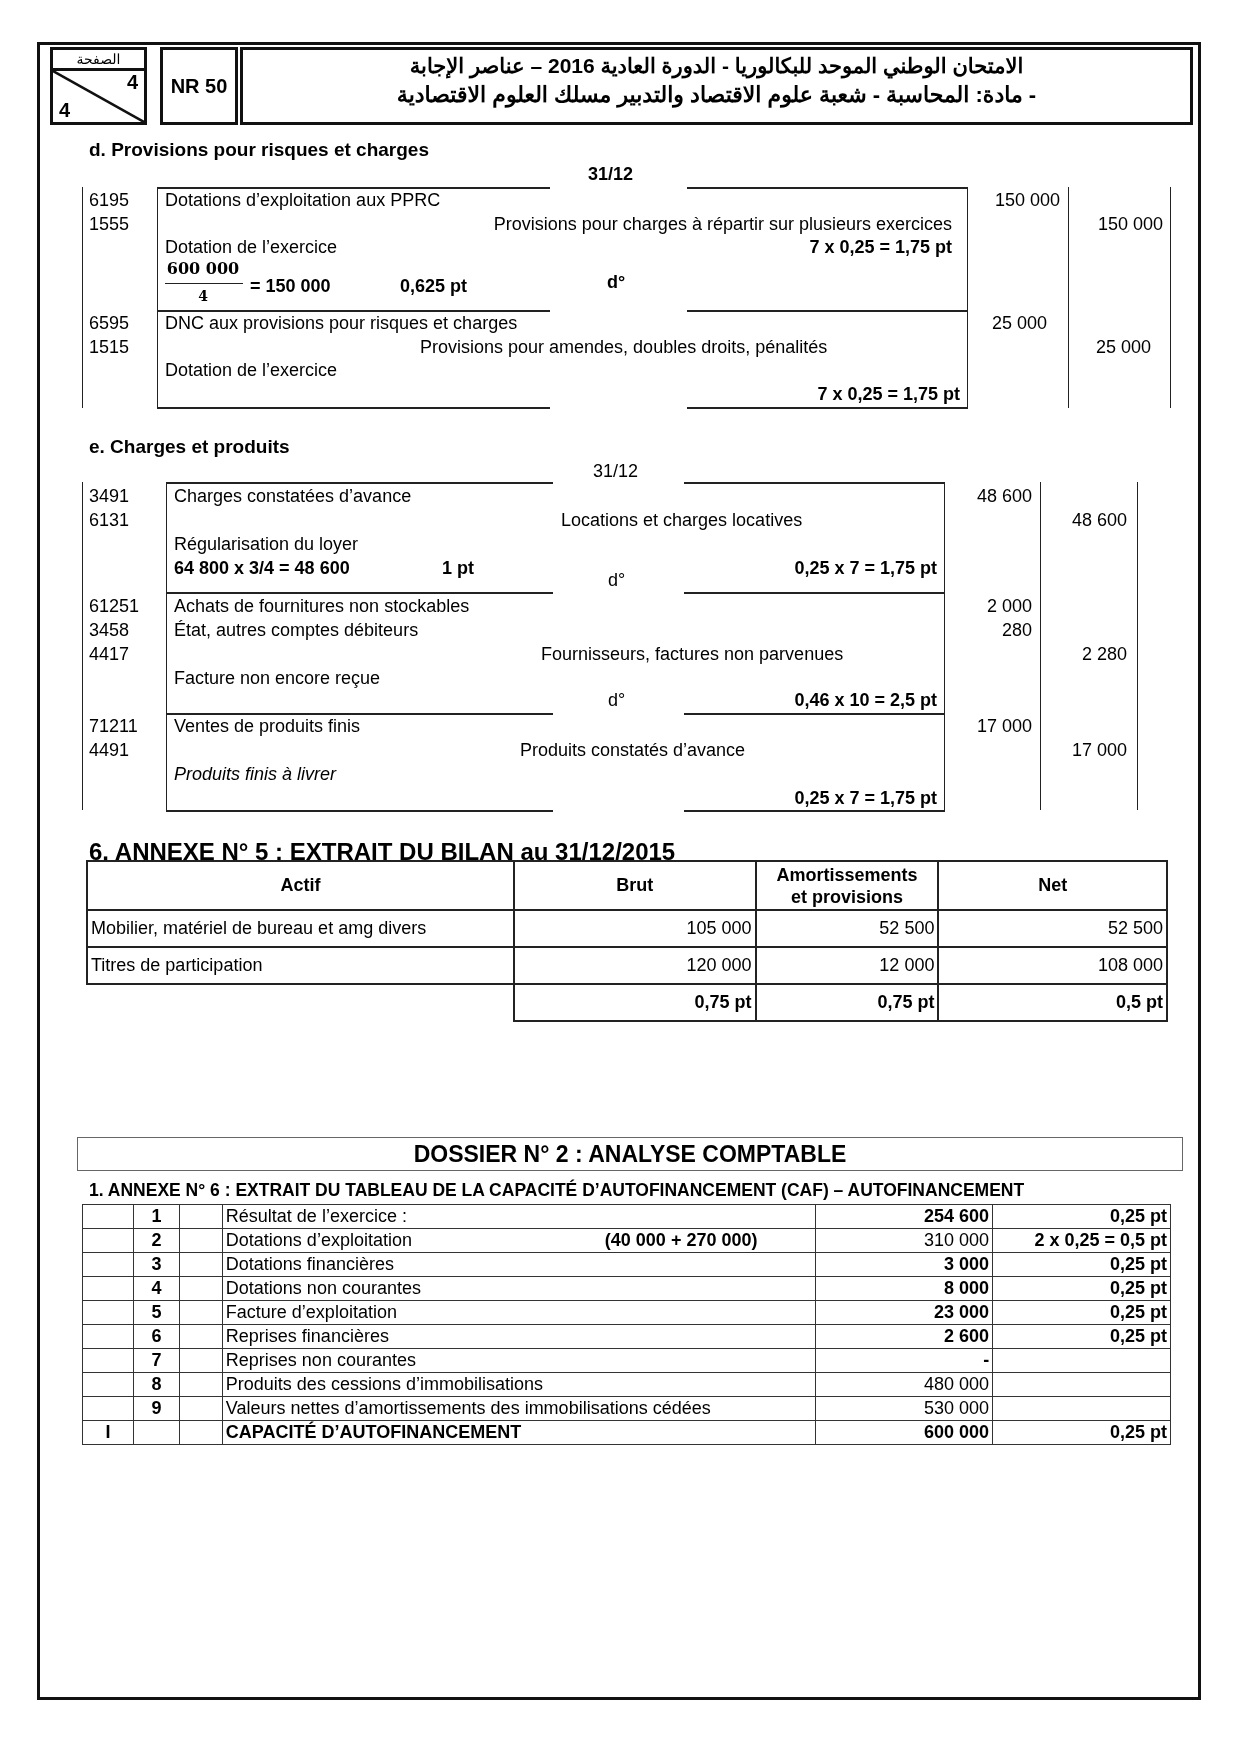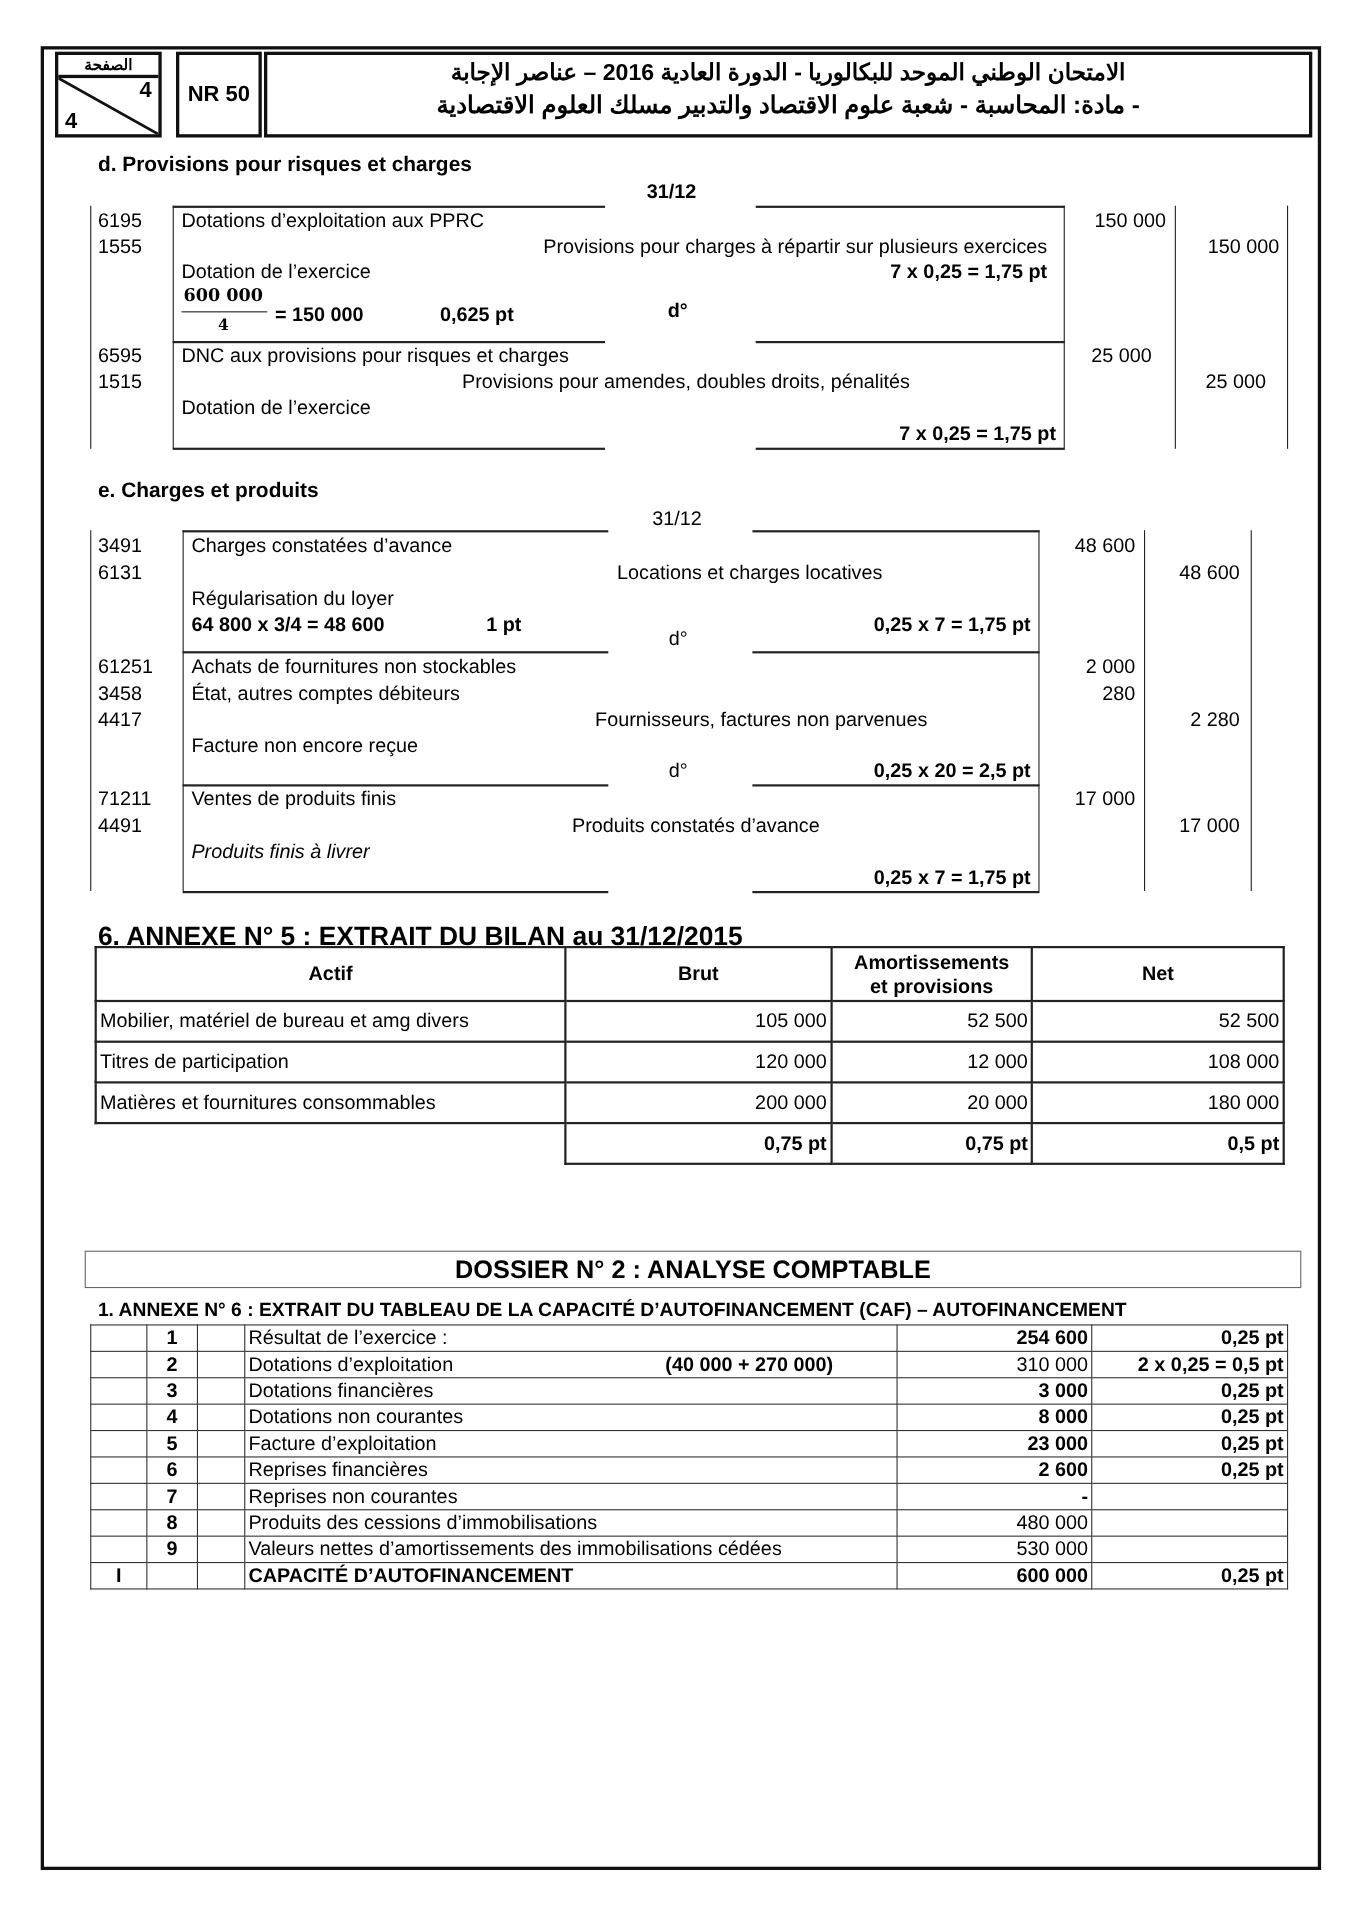--- a/index.html
+++ b/index.html
@@ -1,19 +1,19 @@
 <!DOCTYPE html>
 <html><head>
 <meta charset="utf-8">
 <style>
   html, body { margin:0; padding:0; background:#fff; }
   body { width:1240px; height:1754px; position:relative; font-family:"Liberation Sans", sans-serif; color:#000; overflow:hidden; }
   .frame { position:absolute; left:37px; top:42px; width:1164px; height:1658px; border:3px solid #111; border-top-width:3px; box-sizing:border-box; }
   .hdr-page { position:absolute; left:50px; top:47px; width:97px; height:78px; border:3px solid #111; box-sizing:border-box; }
-  .hdr-page .lbl { position:absolute; left:0; right:0; top:0; height:18px; border-bottom:3px solid #111; font-size:14px; font-weight:bold; text-align:center; line-height:18px; direction:rtl; }
+  .hdr-page .lbl { position:absolute; left:0; right:0; top:0; height:18px; border-bottom:3px solid #111; font-size:14px; font-weight:normal; text-align:center; line-height:18px; direction:rtl; }
   .hdr-page .n1 { position:absolute; right:6px; top:21px; font-size:20px; font-weight:bold; }
   .hdr-page .n2 { position:absolute; left:6px; bottom:0; font-size:20px; font-weight:bold; }
   .hdr-page svg { position:absolute; left:0; top:21px; }
   .hdr-nr { position:absolute; left:160px; top:47px; width:78px; height:78px; border:3px solid #111; box-sizing:border-box; font-size:20px; font-weight:bold; display:flex; align-items:center; justify-content:center; }
   .hdr-title { position:absolute; left:240px; top:47px; width:953px; height:78px; border:3px solid #111; box-sizing:border-box; direction:rtl; text-align:center; font-weight:bold; }
   .hdr-title .l1 { font-size:21px; margin-top:4px; }
   .hdr-title .l2 { font-size:22px; margin-top:4px; }
   .sec-title { position:absolute; font-weight:bold; font-size:19px; }
   .date { position:absolute; font-size:18px; }
   .vline { position:absolute; width:0; border-left:1.5px solid #222; }
@@ -122,21 +122,21 @@
 <div class="txt" style="left:89px; top:596px;">61251</div>
 <div class="txt" style="left:174px; top:596px;">Achats de fournitures non stockables</div>
 <div class="num" style="left:950px; width:82px; top:596px;">2 000</div>
 <div class="txt" style="left:89px; top:620px;">3458</div>
 <div class="txt" style="left:174px; top:620px;">État, autres comptes débiteurs</div>
 <div class="num" style="left:950px; width:82px; top:620px;">280</div>
 <div class="txt" style="left:89px; top:644px;">4417</div>
 <div class="txt" style="left:541px; top:644px;">Fournisseurs, factures non parvenues</div>
 <div class="num" style="left:1045px; width:82px; top:644px;">2 280</div>
 <div class="txt" style="left:174px; top:668px;">Facture non encore reçue</div>
-<div class="num b" style="left:700px; width:237px; top:690px;">0,25 x 20 = 2,5 pt</div>
+<div class="num b" style="left:700px; width:237px; top:690px;">0,46 x 10 = 2,5 pt</div>
 <div class="txt" style="left:608px; top:690px;">d°</div>
 
 <div class="txt" style="left:89px; top:716px;">71211</div>
 <div class="txt" style="left:174px; top:716px;">Ventes de produits finis</div>
 <div class="num" style="left:950px; width:82px; top:716px;">17 000</div>
 <div class="txt" style="left:89px; top:740px;">4491</div>
 <div class="txt" style="left:520px; top:740px;">Produits constatés d’avance</div>
 <div class="num" style="left:1045px; width:82px; top:740px;">17 000</div>
 <div class="txt i" style="left:174px; top:764px;">Produits finis  à livrer</div>
 <div class="num b" style="left:700px; width:237px; top:788px;">0,25 x 7 = 1,75 pt</div>
@@ -162,26 +162,20 @@
     <td class="r">52 500</td>
     <td class="r">52 500</td>
   </tr>
   <tr style="height:37px;">
     <td>Titres de participation</td>
     <td class="r">120 000</td>
     <td class="r">12 000</td>
     <td class="r">108 000</td>
   </tr>
   <tr style="height:37px;">
-    <td>Matières et fournitures consommables</td>
-    <td class="r">200 000</td>
-    <td class="r">20 000</td>
-    <td class="r">180 000</td>
-  </tr>
-  <tr style="height:37px;">
     <td style="border:none; border-top:2px solid #222;"></td>
     <td class="r b">0,75 pt</td>
     <td class="r b">0,75 pt</td>
     <td class="r b">0,5 pt</td>
   </tr>
 </tbody>
   </table>
 
 <div class="dossier">DOSSIER N° 2 : ANALYSE COMPTABLE</div>
 <div class="sec-title" style="left:89px; top:1180px; font-size:17.5px;">1. ANNEXE N° 6 : EXTRAIT DU TABLEAU DE LA CAPACITÉ D’AUTOFINANCEMENT (CAF) – AUTOFINANCEMENT</div>

